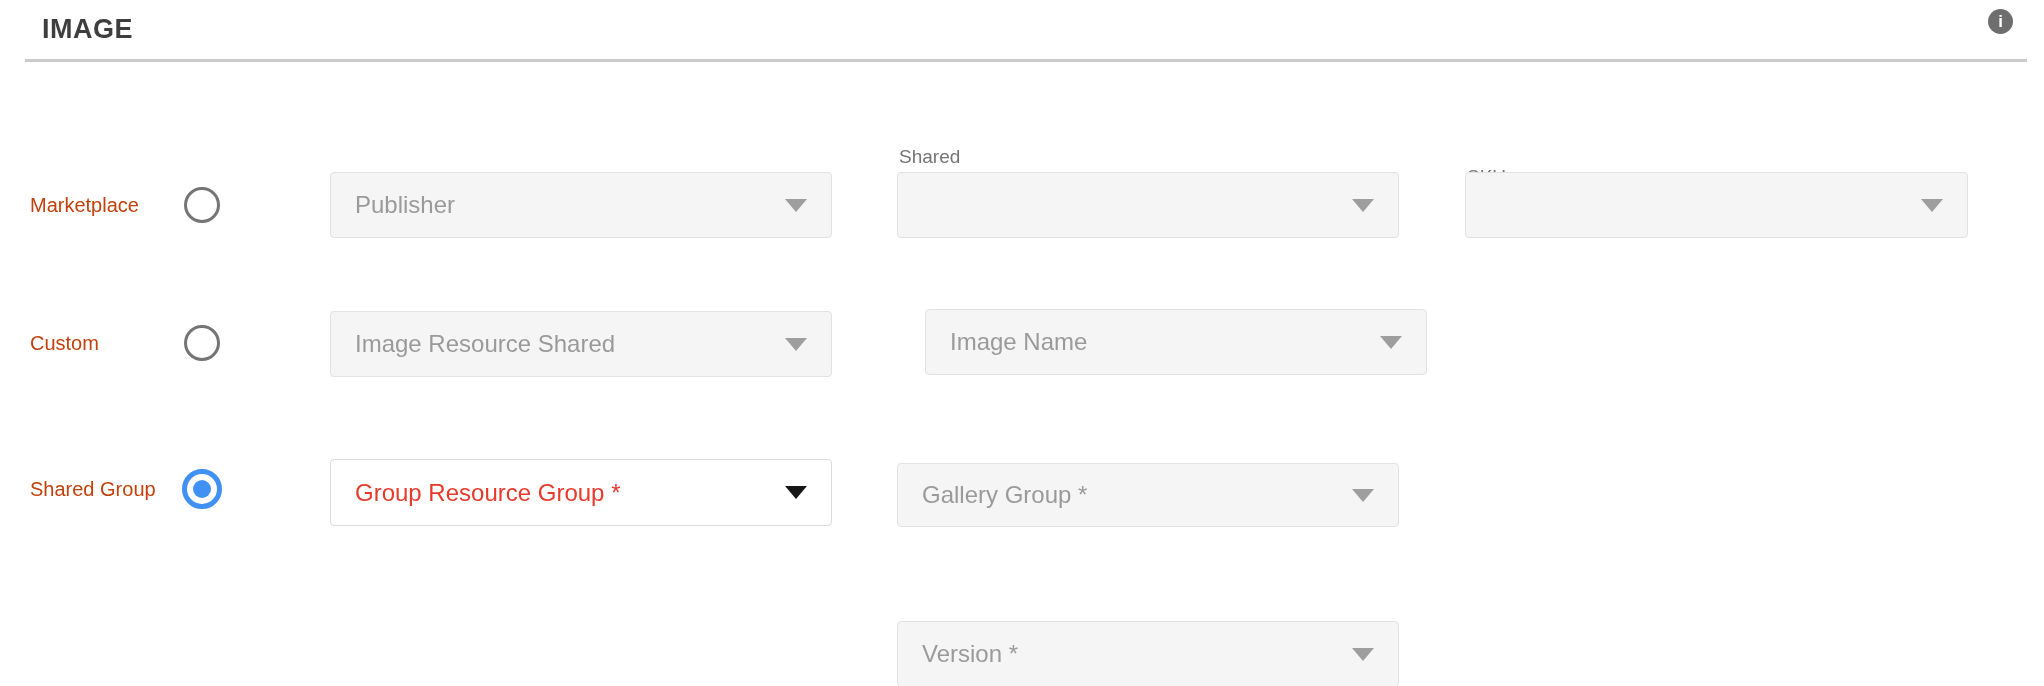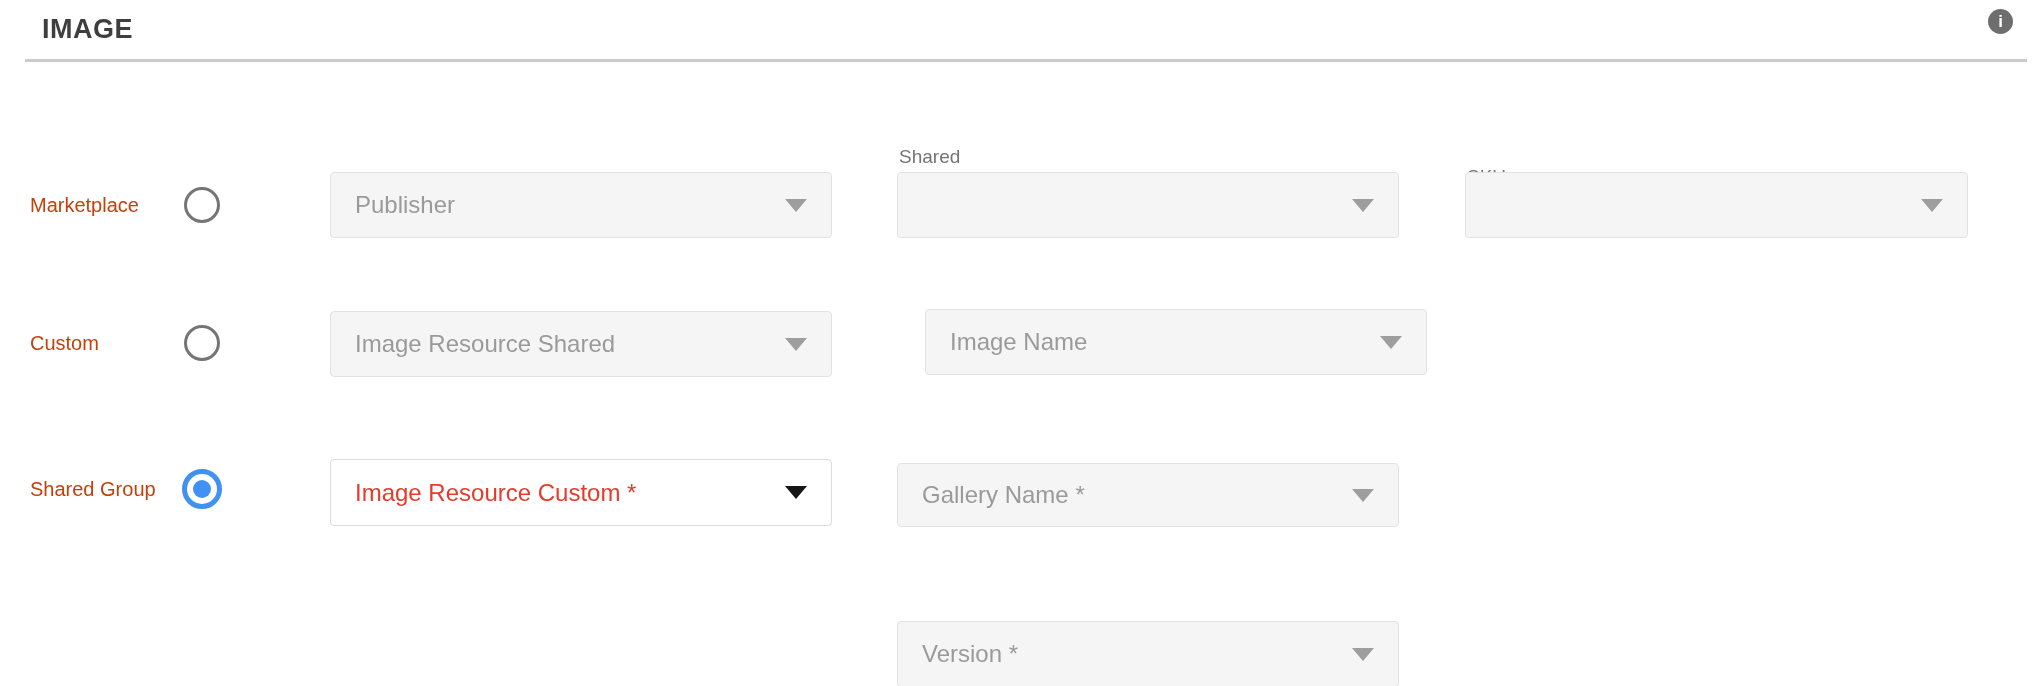--- a/index.html
+++ b/index.html
@@ -116,26 +116,26 @@
 
   <div class="dd gray" style="left:897px;top:309px;margin-left:28px;">
     <span class="ph">Image Name</span>
     <span class="caret"></span>
   </div>
 
   <div class="rowlabel" style="top:477px;">Shared Group</div>
   <div class="radio selected" style="left:182px;top:469px;"></div>
 
   <div class="dd white" style="left:330px;top:459px;">
-    <span class="ph">Image Resource Custom *</span>
+    <span class="ph">Group Resource Group *</span>
     <span class="caret"></span>
   </div>
 
   <div class="dd gray" style="left:897px;top:463px;height:64px;">
-    <span class="ph">Gallery Name *</span>
+    <span class="ph">Gallery Group *</span>
     <span class="caret"></span>
   </div>
 
 
   <div class="dd gray" style="left:897px;top:621px;">
     <span class="ph">Version *</span>
     <span class="caret"></span>
   </div>
 
 </div>

